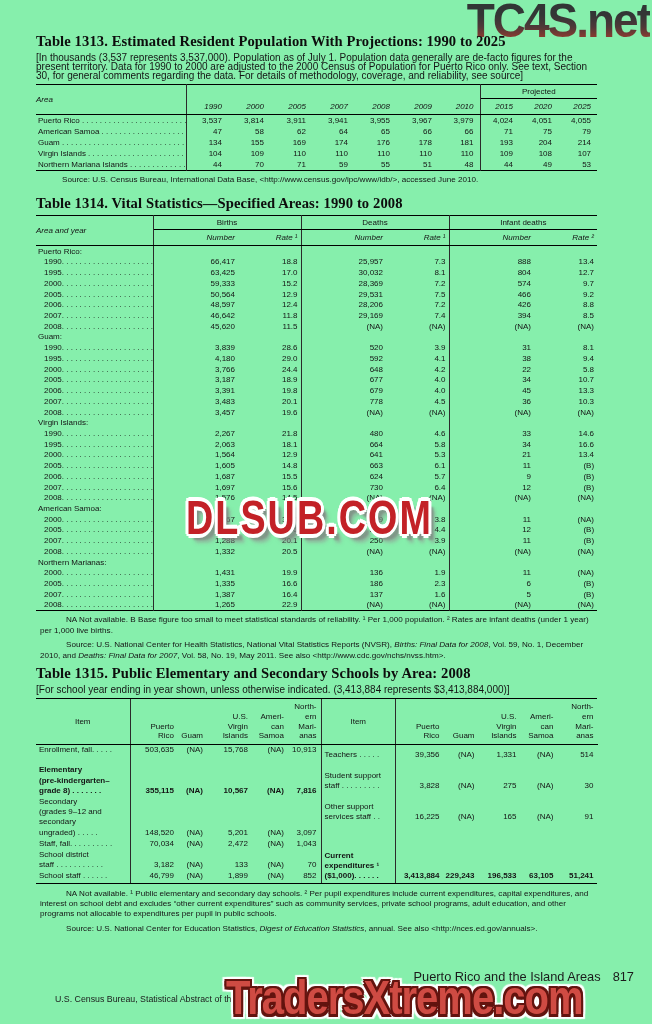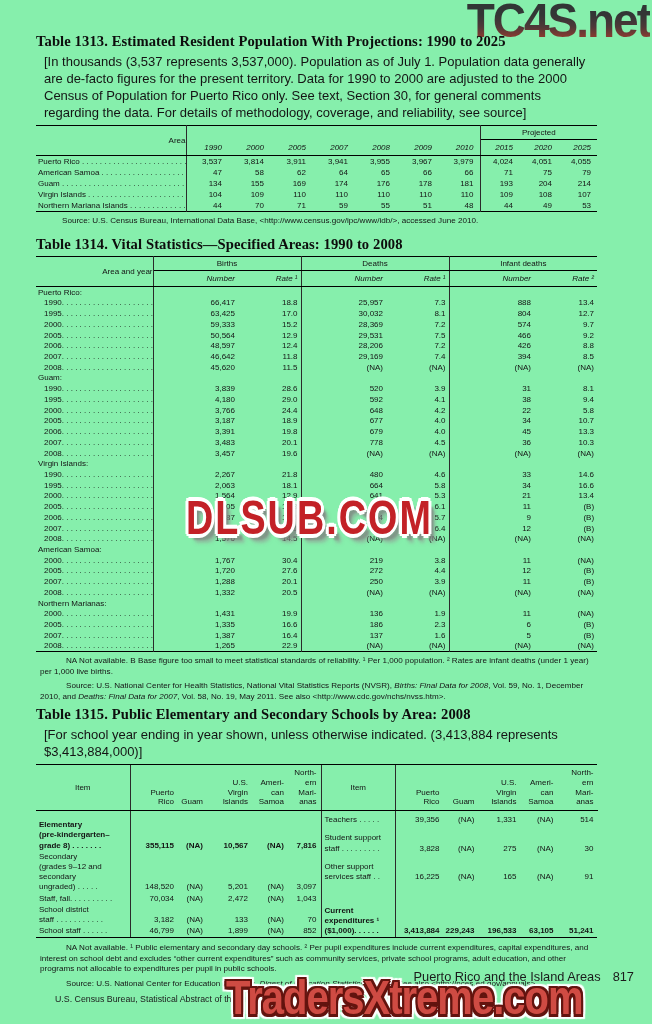--- a/index.html
+++ b/index.html
@@ -2,35 +2,35 @@
 <html><head>
 <meta charset="utf-8">
 <style>
   html,body{margin:0;padding:0;background:#e8e8e8;}
   .page{position:relative;width:652px;height:1024px;background:#86efac;overflow:hidden;
         font-family:"Liberation Sans",sans-serif;color:#141414;}
   .content{position:absolute;left:36px;top:33px;width:561px;}
 
   h2.tbl-title{font-family:"Liberation Serif",serif;font-weight:bold;font-size:14.6px;
     line-height:17px;margin:0 0 3px 0;letter-spacing:.1px;color:#0d0d0d;}
-  p.note{font-size:13px;line-height:17px;margin:0 0 4px 8px;}
+  p.note{font-size:10px;line-height:9px;margin:0 0 4px 0;}
   p.fn,p.src{font-size:8.1px;line-height:10.4px;margin:4px;text-indent:26px;}
   p.src1313{font-size:8.1px;line-height:10.4px;margin:3px 0 9px 0;text-indent:26px;}
   .mb12{margin-bottom:12px;}
 
   table{border-collapse:collapse;table-layout:fixed;font-size:8px;width:100%;}
   table.datatable{border-top:1.5px solid #000;border-bottom:1.5px solid #000;margin-bottom:4px;}
   th{font-weight:normal;}
   th,td{padding:0;vertical-align:middle;}
   .num{text-align:right;padding-right:6px;white-space:nowrap;}
   .ratecol{padding-right:3px;}
   .vr{border-right:1px solid #2b2b2b;}
   .hr{border-bottom:1px solid #000;}
   .grp{border-bottom:1px solid #000;text-align:center;height:13px;}
-  .area-h{text-align:right;}
+  .area-h{text-align:left;font-style:italic;}
   .yr{height:15px;font-style:italic;}
   td.arealbl{white-space:nowrap;overflow:hidden;padding-left:2px;}
   td.indent{padding-left:8px;}
   tr.datarow td{height:11.1px;}
   tr.vrow td{height:10.72px;}
   .seclbl{padding-left:2px;white-space:nowrap;}
 
   
   .t1315wrap{display:flex;border-top:1.5px solid #000;border-bottom:1.5px solid #000;margin-bottom:5px;}
   .t1315wrap table{border:none;}
@@ -549,20 +549,28 @@
                 <th class="colh hr">Ameri-
 can
 Samoa</th>
                 <th class="colh hr">North-
 ern
 Mari-
 anas</th>
               </tr>
             </thead>
             <tbody>
+              <tr>
+                <td class="item vr">Enrollment, fall. . . . .</td>
+                <td class="num">503,635</td>
+                <td class="num">(NA)</td>
+                <td class="num">15,768</td>
+                <td class="num">(NA)</td>
+                <td class="num">10,913</td>
+              </tr>
               <tr class="gap">
                 <td class="item vr">Elementary
 (pre-kindergarten–
 grade 8) . . . . . . .</td>
                 <td class="num">355,115</td>
                 <td class="num">(NA)</td>
                 <td class="num">10,567</td>
                 <td class="num">(NA)</td>
                 <td class="num">7,816</td>
               </tr>

